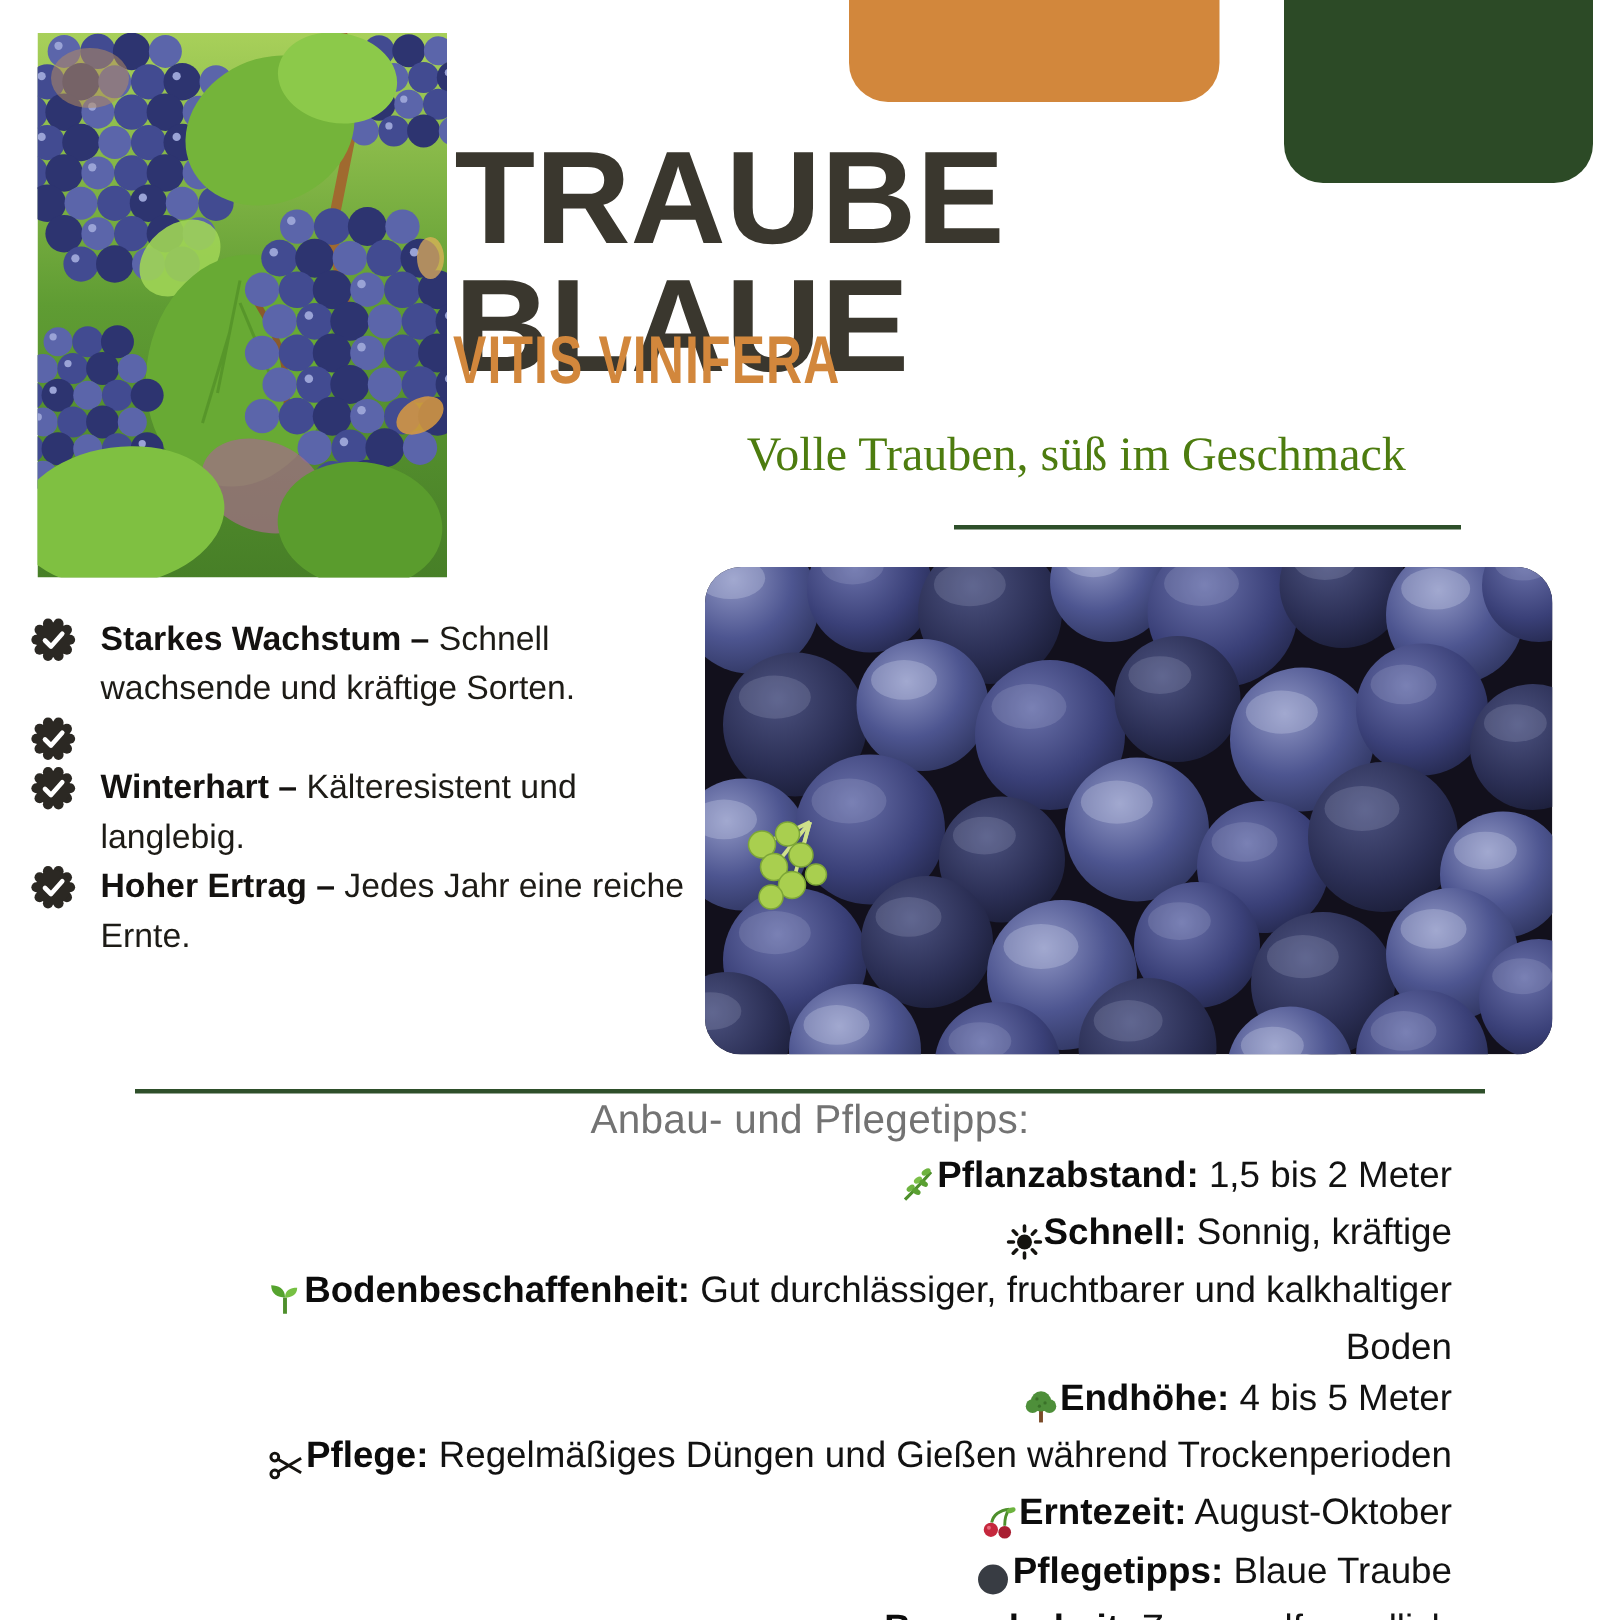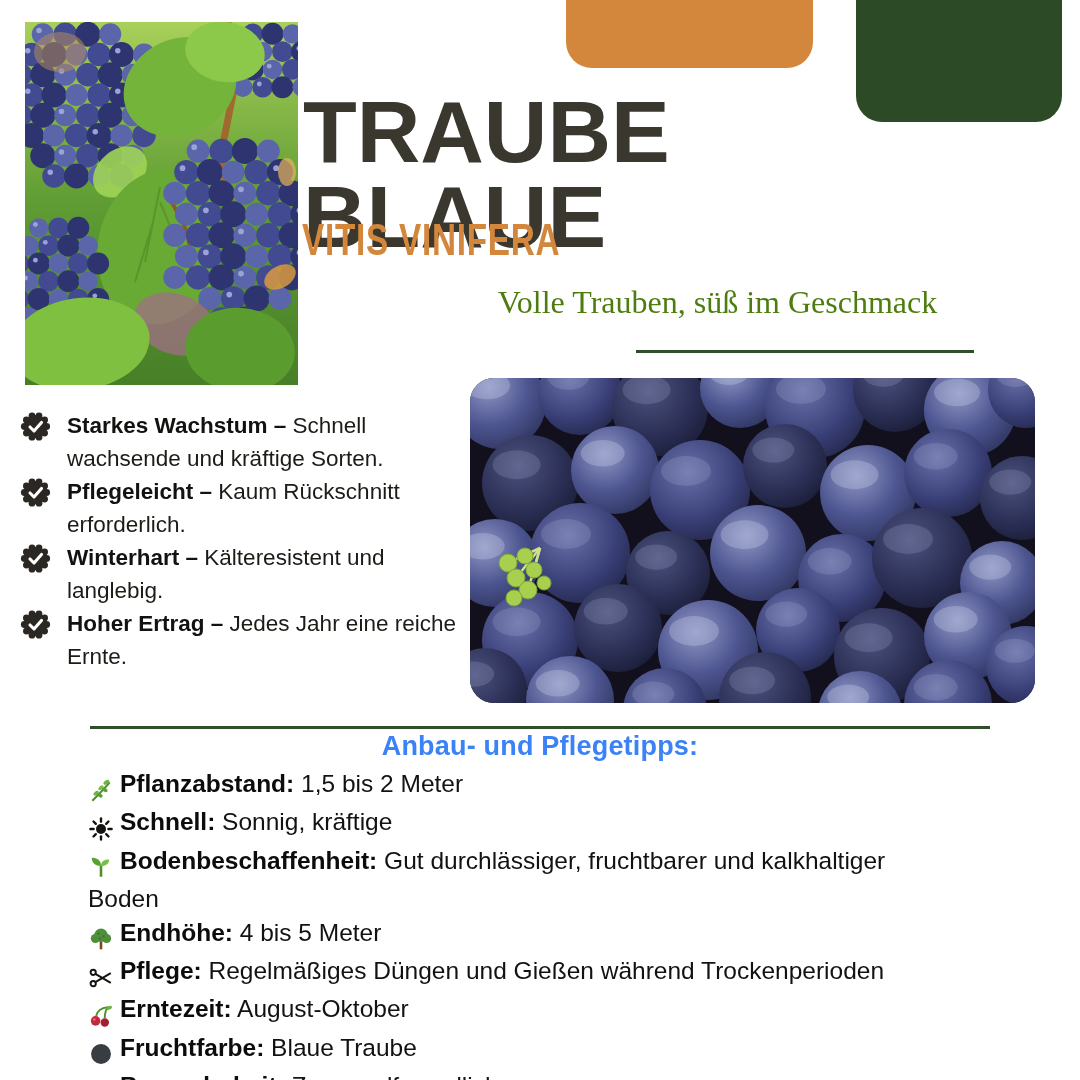--- a/index.html
+++ b/index.html
@@ -34,24 +34,24 @@
   .features{position:absolute;left:20px;top:409px;width:450px;list-style:none;margin:0;padding:0;}
   .feature{display:flex;gap:16px;align-items:flex-start;}
   .badge{flex:0 0 31px;width:31px;height:31px;margin-top:2px;}
   .badge svg{display:block;width:31px;height:31px;}
   .feature-text{margin:0;font-size:22.5px;line-height:33px;color:#1d1b16;white-space:pre-line;}
   .feature-text b{color:#141210;}
 
   
   .tips-rule{position:absolute;left:90px;top:726px;width:900px;height:3px;}
   .tips-heading{position:absolute;left:90px;top:731px;width:900px;margin:0;text-align:center;
-                font-size:27px;font-weight:bold;color:#3b82f6;letter-spacing:.2px;}
+                font-size:27px;font-weight:normal;color:#737373;letter-spacing:.2px;}
   .tips{position:absolute;left:88px;top:767px;width:880px;font-size:24.5px;line-height:33.4px;
         color:#121212;}
-  .tip{white-space:pre-line;}
+  .tip{white-space:pre-line;text-align:right;}
   .tip-icon{display:inline-block;width:32px;vertical-align:-5px;}
   .tip-icon svg{width:26px;height:26px;vertical-align:middle;}
   .tip b{color:#0c0c0c;}
 </style>
 </head>
 <body>
 
 <div class="canvas">
 
   <div id="deco-orange" class="deco" style="background: rgb(210, 135, 60);"></div>
@@ -298,22 +298,20 @@
             <circle cx="6.4" cy="22.1" r="3.4" fill="#2b2823"></circle>
             <circle cx="4.3" cy="15.5" r="3.4" fill="#2b2823"></circle>
             <circle cx="6.4" cy="8.9" r="3.4" fill="#2b2823"></circle>
             <circle cx="12.0" cy="4.8" r="3.4" fill="#2b2823"></circle>
             <circle cx="19.0" cy="4.8" r="3.4" fill="#2b2823"></circle>
             <circle cx="24.6" cy="8.9" r="3.4" fill="#2b2823"></circle>
             <circle cx="15.5" cy="15.5" r="11.6" fill="#2b2823"></circle>
             <path d="M10 16 L14 20 L21.5 11.5" stroke="#fff" stroke-width="3.1" fill="none" stroke-linecap="round" stroke-linejoin="round"></path>
           </svg>
         </span>
-    <p class="feature-text"><b class="f-label">Pflegeleicht –</b> <span class="f-text">Kaum Rückschnitt
-erforderlich.</span></p>
   </li>
 
   <li class="feature">
     <span class="badge">
           <svg viewBox="0 0 31 31">
             <circle cx="26.7" cy="15.5" r="3.4" fill="#2b2823"></circle>
             <circle cx="24.6" cy="22.1" r="3.4" fill="#2b2823"></circle>
             <circle cx="19.0" cy="26.2" r="3.4" fill="#2b2823"></circle>
             <circle cx="12.0" cy="26.2" r="3.4" fill="#2b2823"></circle>
             <circle cx="6.4" cy="22.1" r="3.4" fill="#2b2823"></circle>
@@ -516,21 +514,21 @@
             <path d="M7.5 12 C8.5 7 12 4.5 18.5 3.8" stroke="#4e8f2c" stroke-width="1.8" fill="none"></path>
             <path d="M15.5 14 C15.5 9 16.5 6 18.5 3.8" stroke="#4e8f2c" stroke-width="1.8" fill="none"></path>
             <ellipse cx="19.5" cy="4.5" rx="2.8" ry="1.6" fill="#6db33f" transform="rotate(-20 19.5 4.5)"></ellipse>
             <circle cx="7" cy="16.5" r="4.4" fill="#c5283d"></circle>
             <circle cx="15.5" cy="18" r="3.9" fill="#a81e31"></circle>
             <circle cx="5.8" cy="15.2" r="1.2" fill="#e8697c"></circle>
           </svg></span><b class="tip-label">Erntezeit:</b> <span class="tip-text">August-Oktober</span></div>
 
   <div class="tip"><span class="tip-icon"><svg viewBox="0 0 24 24">
             <circle cx="12" cy="12" r="9.2" fill="#383c43"></circle>
-          </svg></span><b class="tip-label">Fruchtfarbe:</b> <span class="tip-text">Blaue Traube</span></div>
+          </svg></span><b class="tip-label">Pflegetipps:</b> <span class="tip-text">Blaue Traube</span></div>
 
   <div class="tip"><span class="tip-icon"><svg viewBox="0 0 24 24">
             <ellipse cx="5" cy="19" rx="3.5" ry="1.8" fill="#5aa032" transform="rotate(20 5 19)"></ellipse>
             <ellipse cx="18" cy="20" rx="3.2" ry="1.6" fill="#6db33f" transform="rotate(-15 18 20)"></ellipse>
             <g fill="#ef86a5">
               <ellipse cx="12" cy="6.2" rx="3.4" ry="4.2"></ellipse>
               <ellipse cx="17.4" cy="10.2" rx="3.4" ry="4.2" transform="rotate(72 17.4 10.2)"></ellipse>
               <ellipse cx="15.4" cy="16.6" rx="3.4" ry="4.2" transform="rotate(144 15.4 16.6)"></ellipse>
               <ellipse cx="8.6" cy="16.6" rx="3.4" ry="4.2" transform="rotate(216 8.6 16.6)"></ellipse>
               <ellipse cx="6.6" cy="10.2" rx="3.4" ry="4.2" transform="rotate(288 6.6 10.2)"></ellipse>

